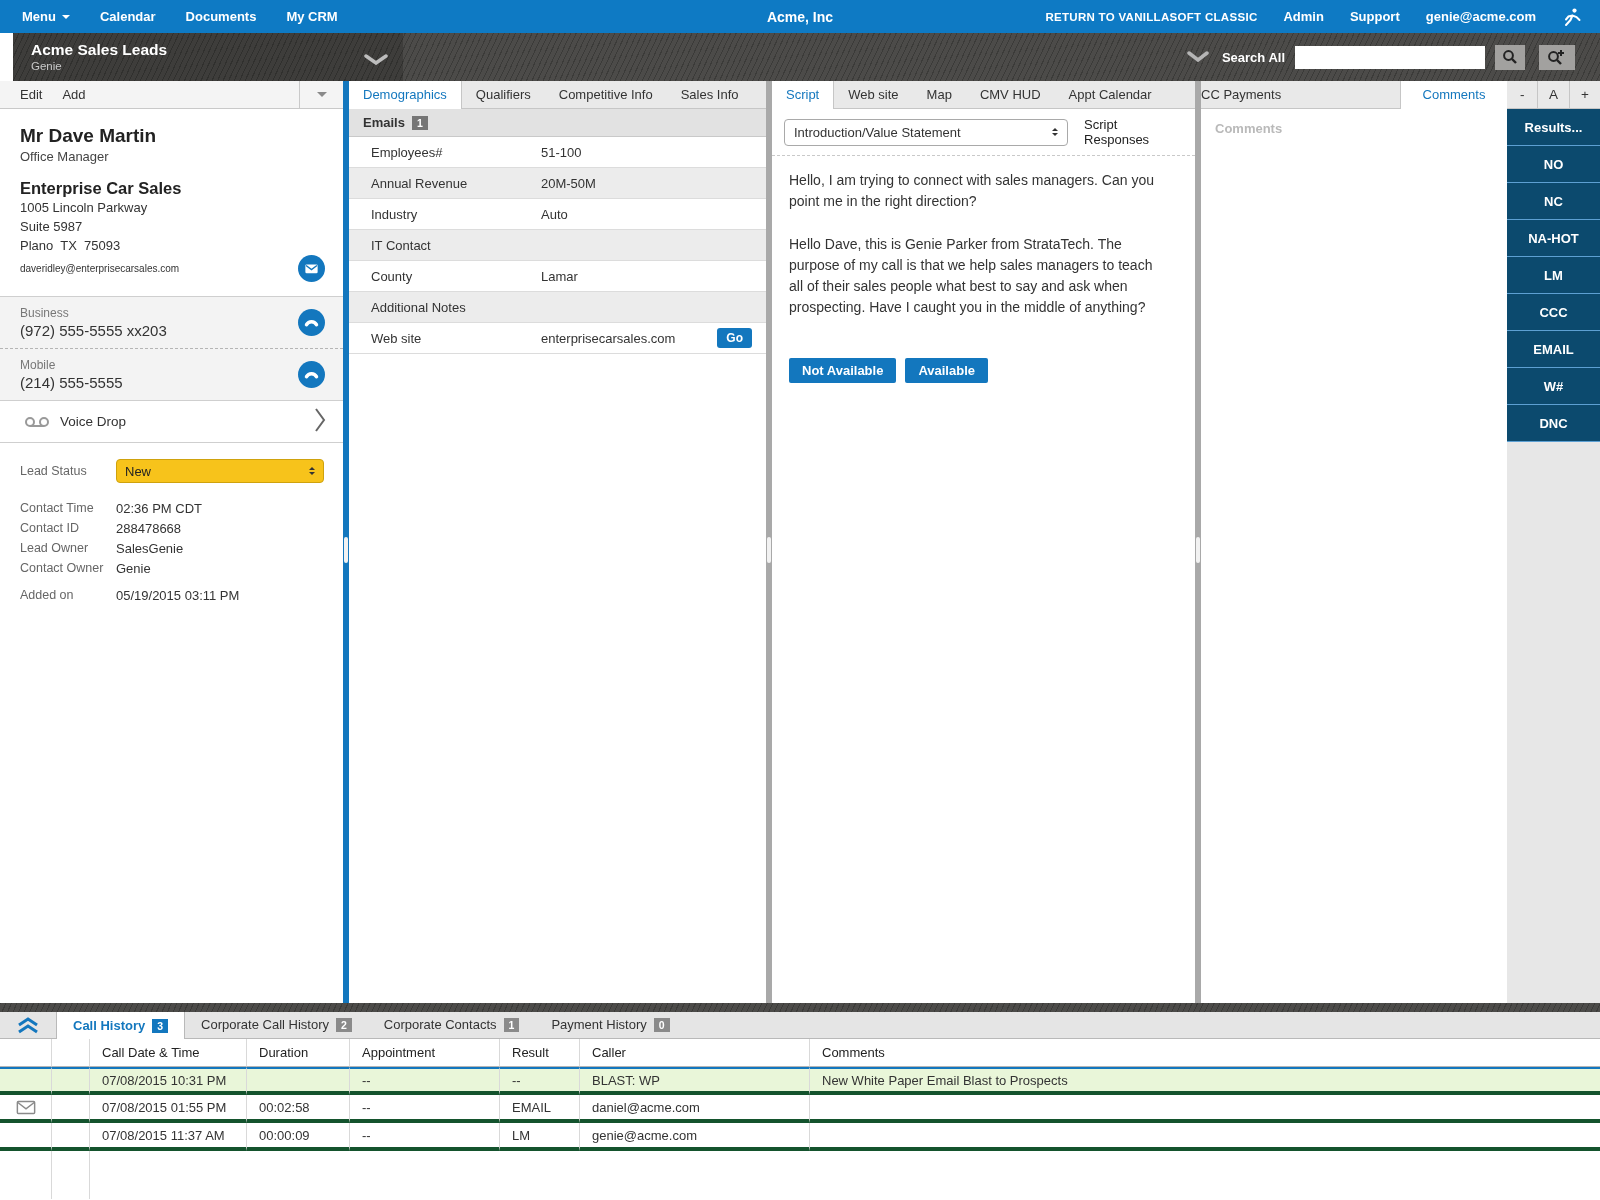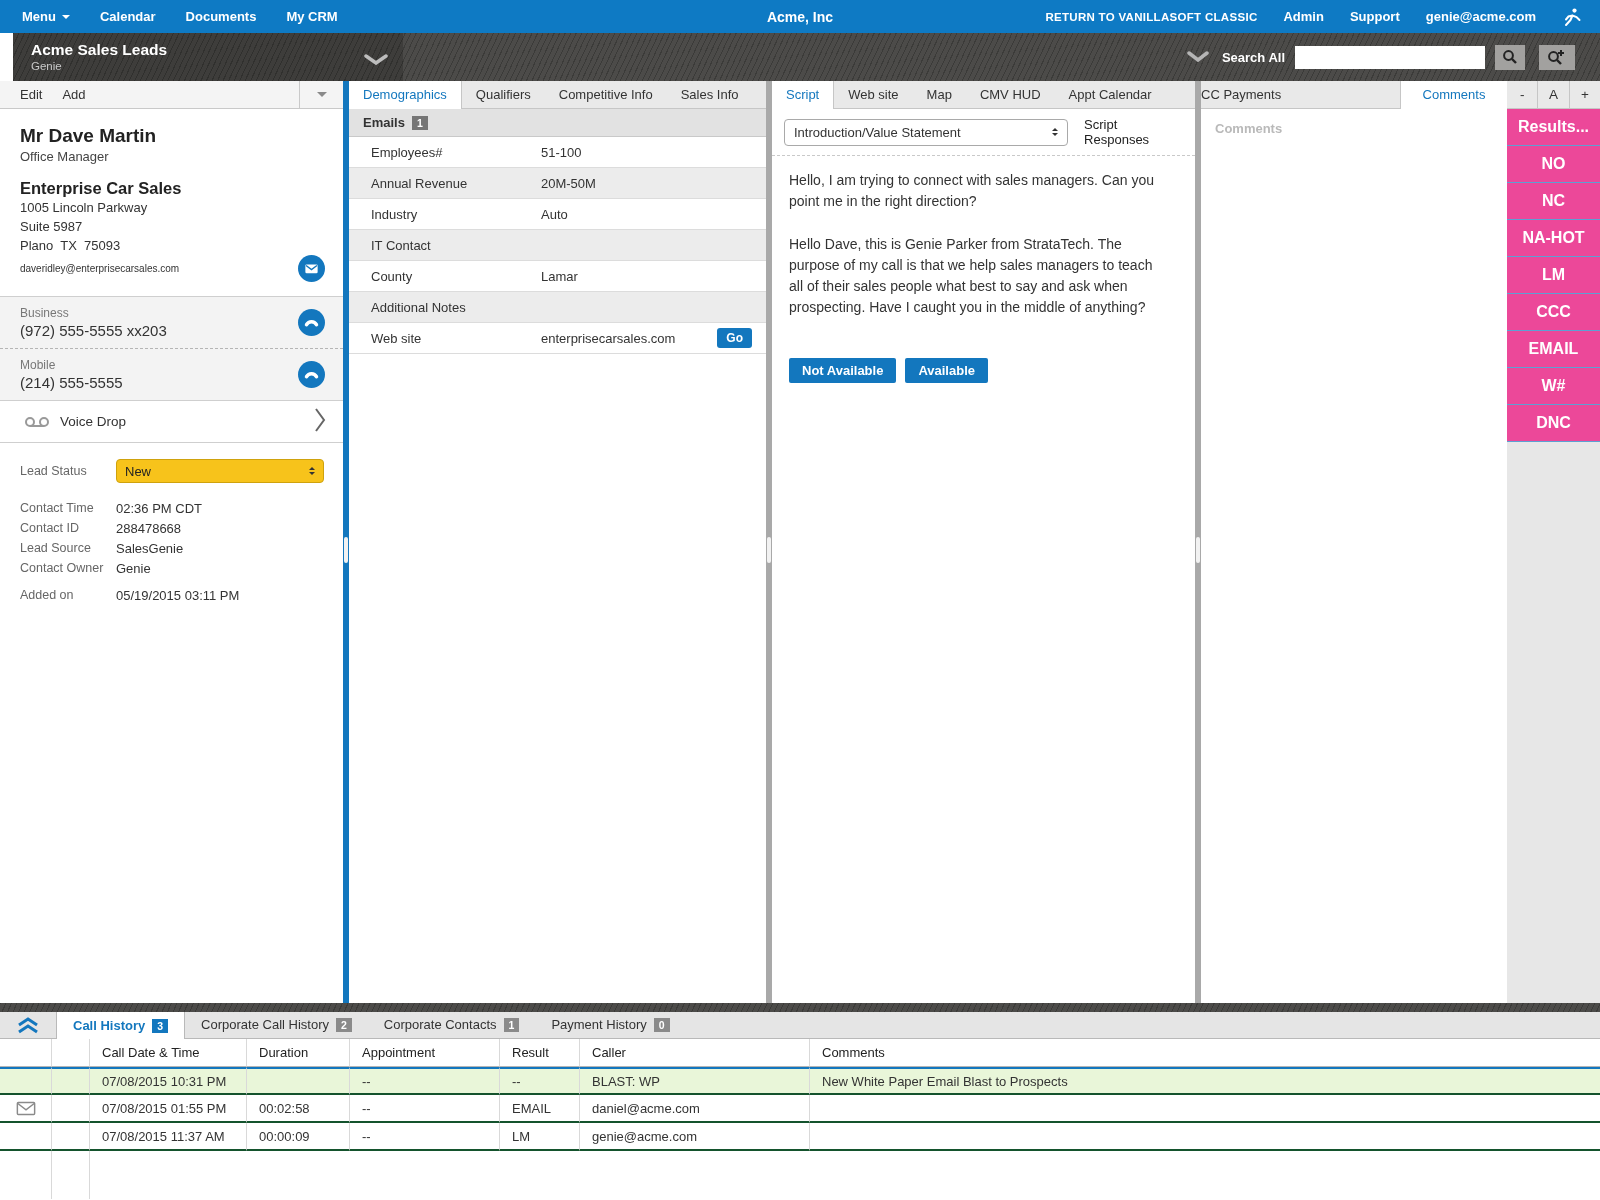--- a/index.html
+++ b/index.html
@@ -122,35 +122,35 @@
   .cm-tab-ccp { width:200px; border-right:1px solid #c6c6c6; line-height:27px; padding-left:0; color:#333; cursor:pointer; }
   .cm-tab-comments { flex:1; background:#fff; color:#1377be; line-height:28px; text-align:center; margin-bottom:-1px; cursor:pointer; }
   .cm-area { width:100%; height:860px; border:none; resize:none; padding:12px 14px; font-family:"Liberation Sans",sans-serif;
      font-size:13px; font-weight:700; color:#333; outline:none; }
   .cm-area::placeholder { color:#b9b9b9; font-weight:700; }
 
   
   .font-ctls { height:28px; border-bottom:1px solid #c6c6c6; display:flex; background:#e9e9e9; }
   .font-ctl { flex:1; border-left:1px solid #c6c6c6; display:flex; align-items:center; justify-content:center; font-size:13.5px; color:#333; cursor:pointer; }
   .font-ctl:first-child { border-left:none; }
-  .res-btn { height:37px; background:#ec4899; color:#fff; font-size:16px; font-weight:700; display:flex; align-items:center; justify-content:center; border-bottom:1px solid #5da0d3; cursor:pointer; }
+  .res-btn { height:37px; background:#0c4a6e; color:#fff; font-size:13px; font-weight:700; display:flex; align-items:center; justify-content:center; border-bottom:1px solid #5da0d3; cursor:pointer; }
 
   
   .dark-strip { position:absolute; top:1003px; left:0; width:1600px; height:10px; background:#4c4b49;
     background-image:repeating-linear-gradient(115deg, rgba(0,0,0,.22) 0 1px, transparent 1px 5px); }
   .bottom { position:absolute; top:1012px; left:0; width:1600px; height:187px; background:#fff; }
   .b-tabbar { height:27px; background:#e5e5e5; border-bottom:1px solid #b9b9b9; display:flex; align-items:center; font-size:13px; }
   .collapse { width:56px; display:flex; align-items:center; justify-content:center; cursor:pointer; }
   .b-tab { padding:0 16px; line-height:26px; color:#333; cursor:pointer; display:flex; align-items:center; gap:7px; white-space:nowrap; }
   .b-tab.active { background:#fff; border-left:1px solid #b9b9b9; border-right:1px solid #b9b9b9; color:#1377be; font-weight:700; margin-bottom:-1px; line-height:27px; }
   .b-badge { display:inline-block; background:#8a8a8a; color:#fff; font-size:10.5px; font-weight:700; padding:1px 5px; line-height:12px; }
   .b-tab.active .b-badge { background:#1377be; }
 
   .trow { display:grid; grid-template-columns:52px 38px 157px 103px 150px 80px 230px 1fr; }
-  .trow > div { border-right:1px solid #d9d9d9; border-bottom:2px solid #14532d; display:flex; align-items:center; padding-left:12px; font-size:13px; color:#333; }
+  .trow > div { border-right:1px solid #d9d9d9; border-bottom:4px solid #14532d; display:flex; align-items:center; padding-left:12px; font-size:13px; color:#333; }
   .trow > div:last-child { border-right:none; }
   .trow.thead { height:28px; }
   .trow.thead > div { font-size:13px; color:#222; border-bottom:1px solid #b5b5b5; }
   .trow.tdata { height:28px; }
   .trow.green > div { background:#e9f6d9; border-top:2px solid #1377be; }
   .cell-icon { justify-content:center; padding-left:0 !important; }
   .t-ext { display:grid; grid-template-columns:52px 38px 1fr; height:48px; }
   .t-ext > div { border-right:1px solid #d9d9d9; }
   .t-ext > div:last-child { border-right:none; }
 </style>
@@ -303,21 +303,21 @@
       <div class="fields">
         <div class="field-row">
             <span class="f-label">Contact Time</span>
             <span class="f-value">02:36 PM CDT</span>
           </div>
         <div class="field-row">
             <span class="f-label">Contact ID</span>
             <span class="f-value">288478668</span>
           </div>
         <div class="field-row">
-            <span class="f-label">Lead Source</span>
+            <span class="f-label">Lead Owner</span>
             <span class="f-value">SalesGenie</span>
           </div>
         <div class="field-row">
             <span class="f-label">Contact Owner</span>
             <span class="f-value">Genie</span>
           </div>
         <div class="field-row spaced">
             <span class="f-label">Added on</span>
             <span class="f-value">05/19/2015 03:11 PM</span>
           </div>

